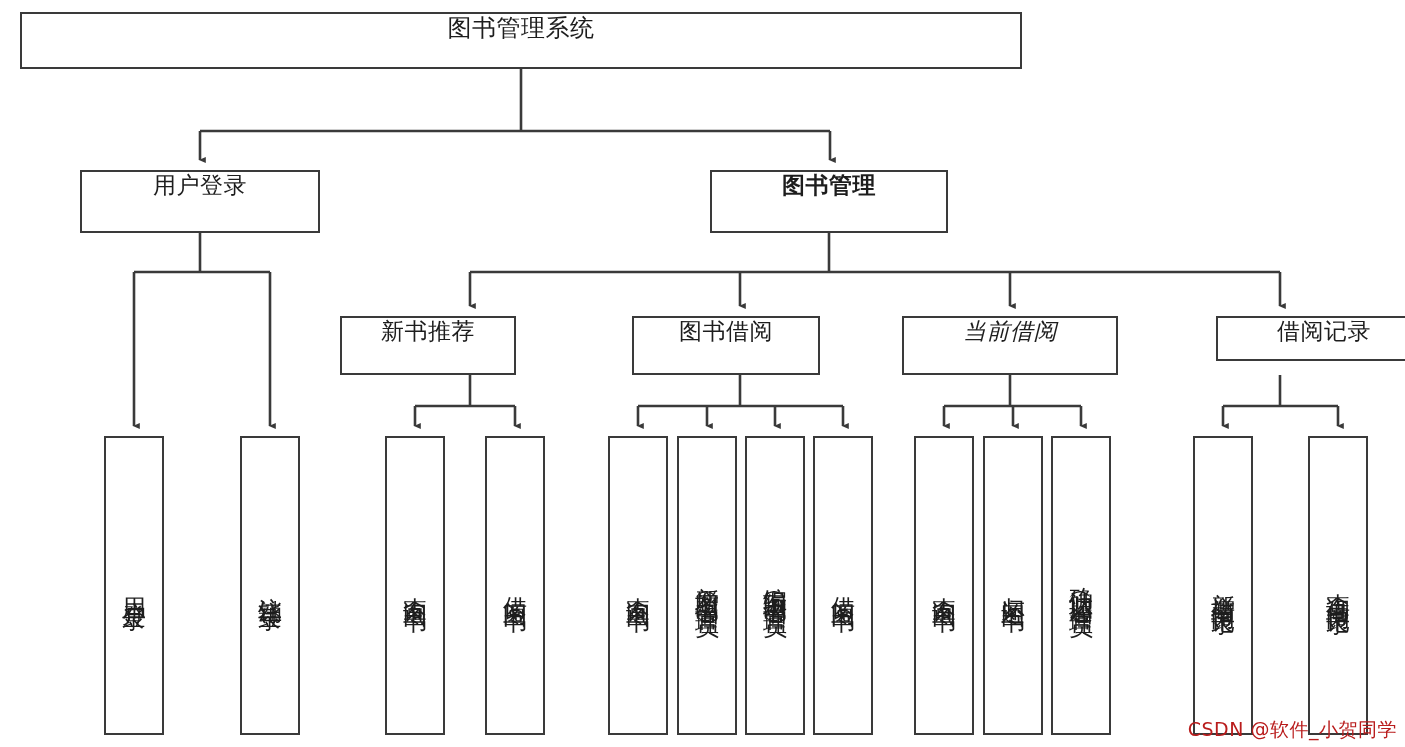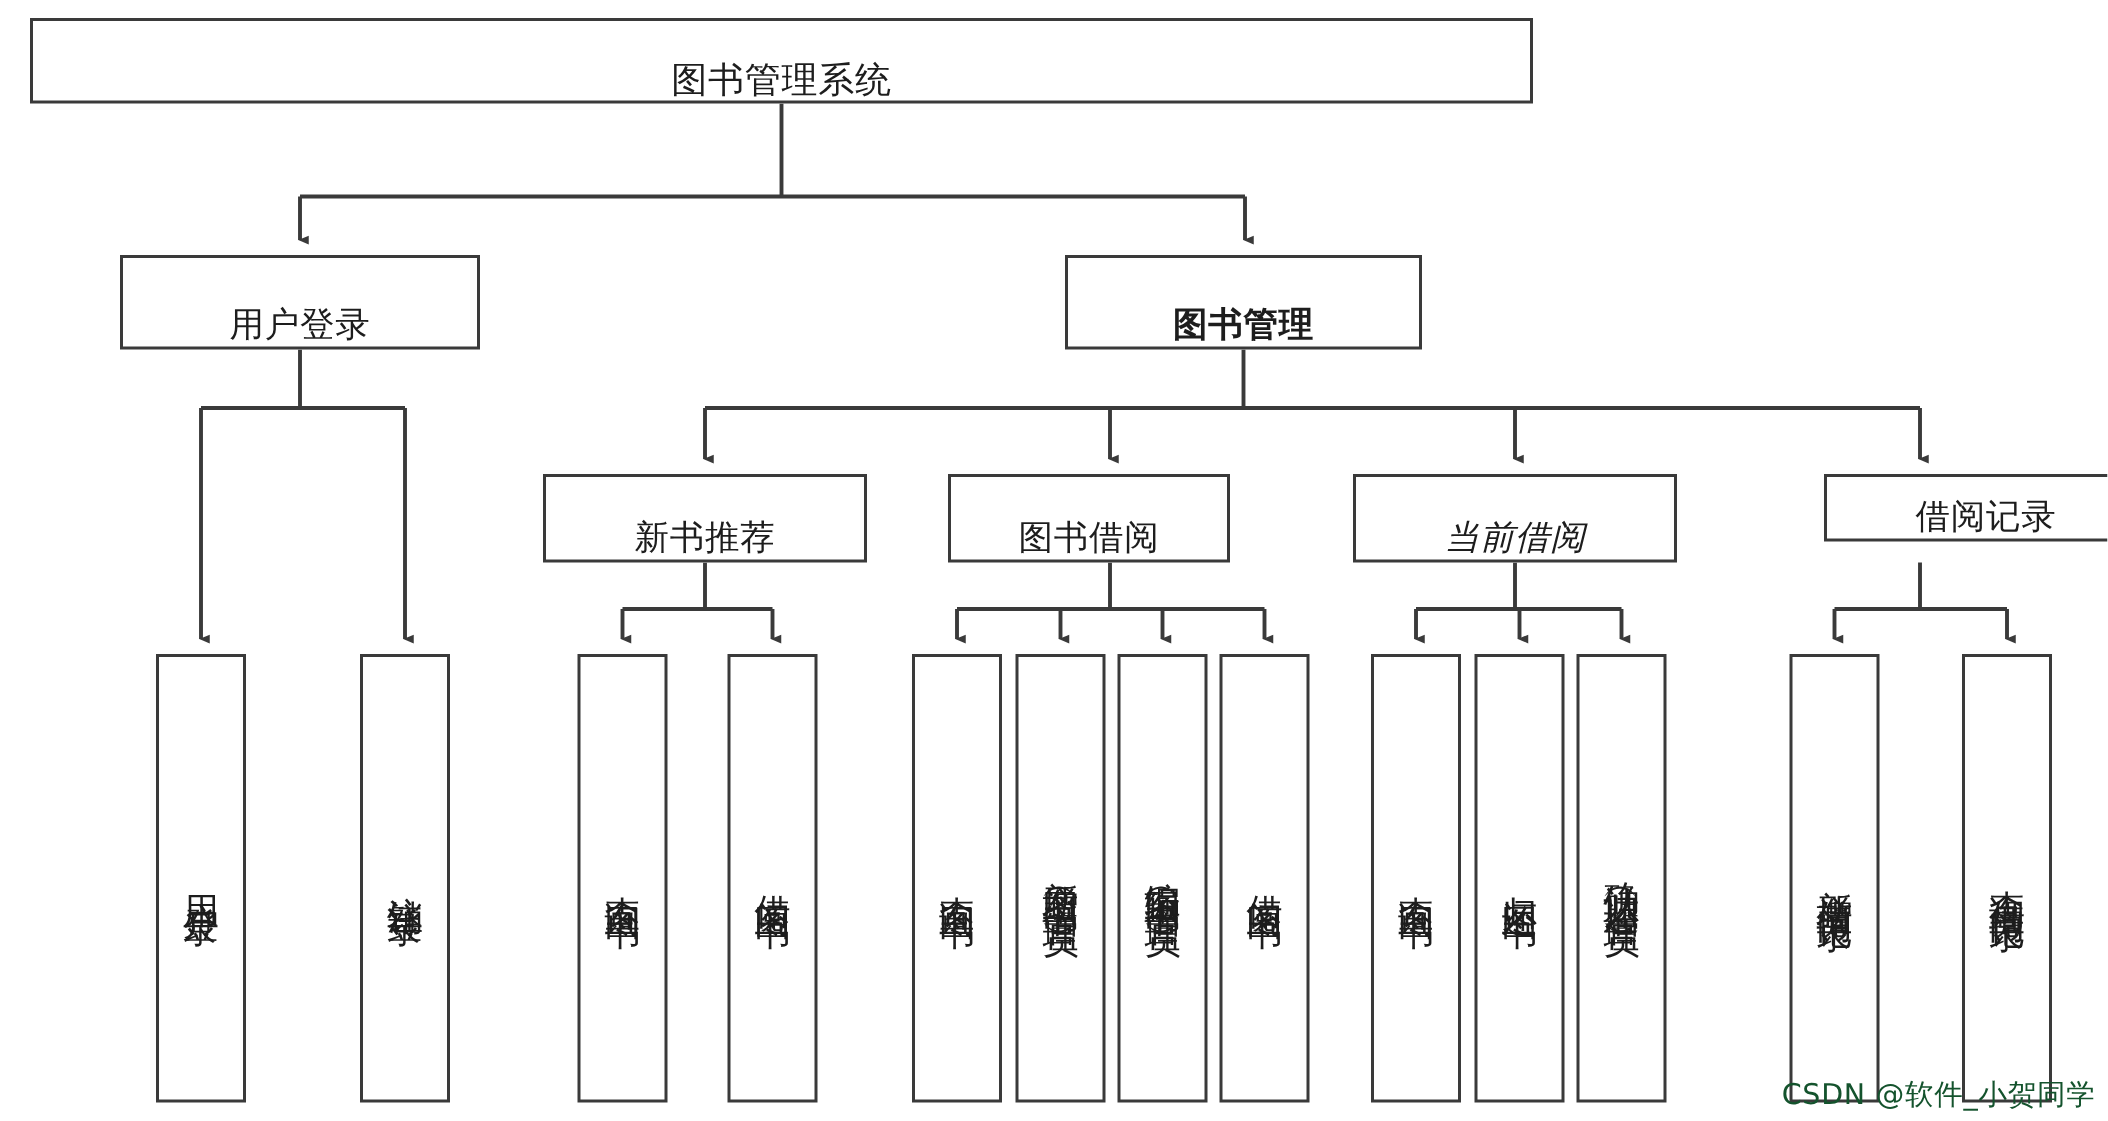--- a/index.html
+++ b/index.html
@@ -23,21 +23,21 @@
     top: 0;
     width: 1405px;
     height: 747px;
   }
   .node {
     position: absolute;
     box-sizing: border-box;
     border: 2.5px solid #3a3a3a;
     background: #ffffff;
     display: flex;
-    align-items: flex-end;
+    align-items: flex-start;
     justify-content: center;
     color: #1d1d1d;
   }
   .node .label {
     display: block;
     text-align: center;
     line-height: 1.18;
     letter-spacing: 0.5px;
   }
   .node.horiz .label {
@@ -55,21 +55,21 @@
     letter-spacing: 4px;
     line-height: 1;
     max-height: 100%;
   }
   .node.root .label { font-size: 24px; }
   .watermark {
     position: absolute;
     right: 8px;
     bottom: 4px;
     font-size: 19px;
-    color: #14532d;
+    color: #b91c1c;
     letter-spacing: 0.5px;
     white-space: nowrap;
     pointer-events: none;
   }
 </style>
 </head>
 <body>
 
 <div id="stage">
 
@@ -126,21 +126,21 @@
   <div id="nodes-layer">
       <div class="node horiz root" style="left: 20px; top: 12px; width: 1002px; height: 57px;">
         <span class="label">图书管理系统</span>
       </div>
       <div class="node horiz" style="left: 80px; top: 170px; width: 240px; height: 63px;">
         <span class="label">用户登录</span>
       </div>
       <div class="node horiz" style="left: 710px; top: 170px; width: 238px; height: 63px; font-weight: bold;">
         <span class="label">图书管理</span>
       </div>
-      <div class="node horiz" style="left: 362px; top: 316px; width: 216px; height: 59px;">
+      <div class="node horiz" style="left: 340px; top: 316px; width: 176px; height: 59px;">
         <span class="label">新书推荐</span>
       </div>
       <div class="node horiz" style="left: 632px; top: 316px; width: 188px; height: 59px;">
         <span class="label">图书借阅</span>
       </div>
       <div class="node horiz" style="left: 902px; top: 316px; width: 216px; height: 59px; font-style: italic;">
         <span class="label">当前借阅</span>
       </div>
       <div class="node horiz" style="left: 1172px; top: 316px; width: 216px; height: 45px; margin-left: 44px;">
         <span class="label">借阅记录</span>

